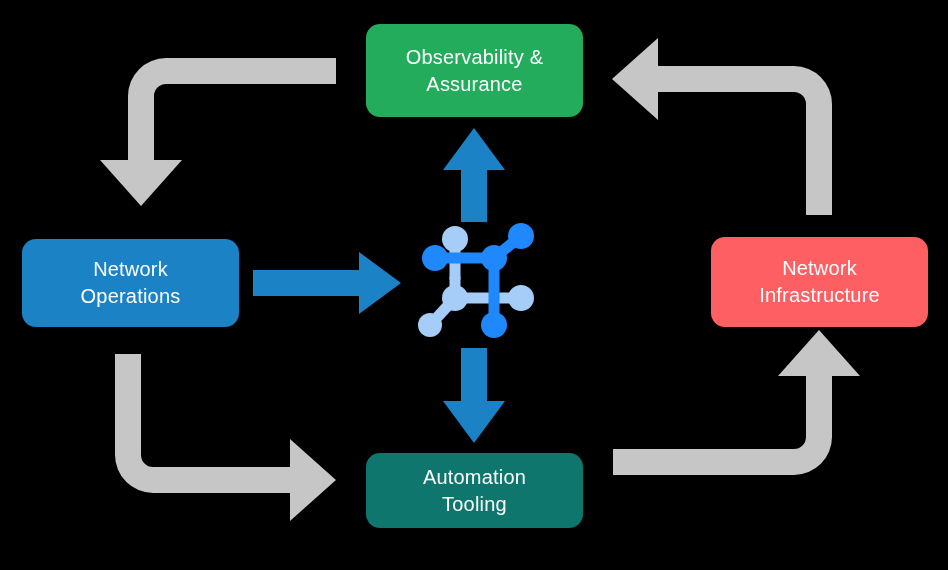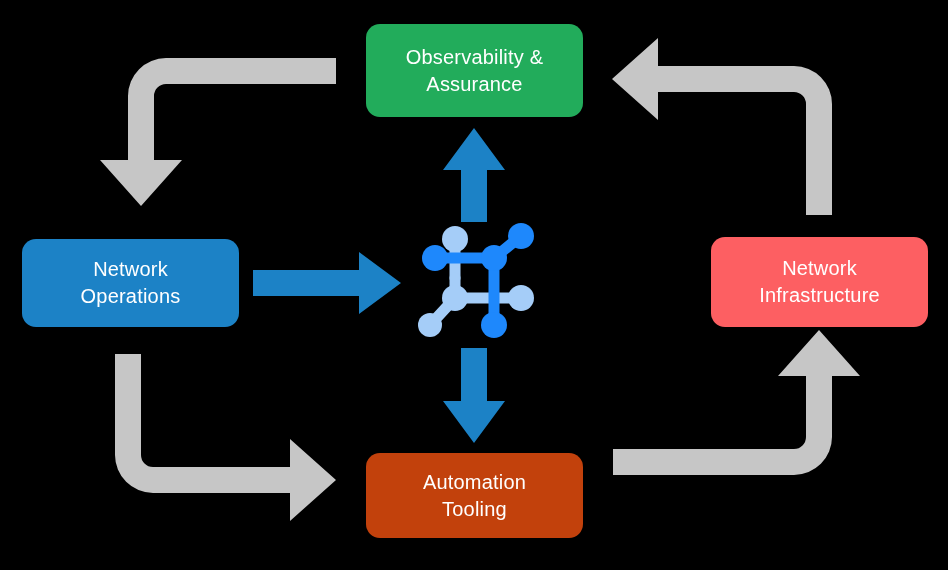--- a/index.html
+++ b/index.html
@@ -37,22 +37,22 @@
   }
   #box-network-operations {
     left: 22px;   top: 239px;  width: 217px; height: 88px;
     background: #1C82C6;
   }
   #box-network-infrastructure {
     left: 711px;  top: 237px;  width: 217px; height: 90px;
     background: #FD5F62;
   }
   #box-automation-tooling {
-    left: 366px;  top: 453px;  width: 217px; height: 85px;
-    background: #c2410c;
+    left: 366px;  top: 453px;  width: 217px; height: 75px;
+    background: #0f766e;
   }
   .svg-layer {
     position: absolute;
     left: 0; top: 0;
     width: 948px;
     height: 570px;
     pointer-events: none;
   }
 </style>
 </head>

